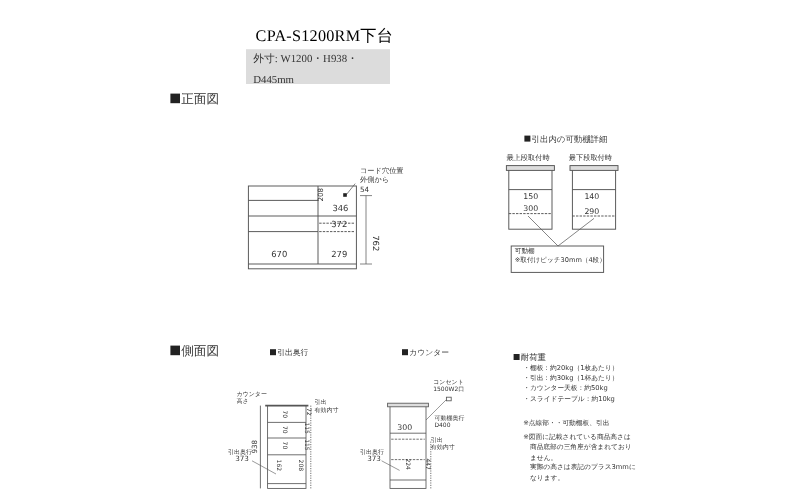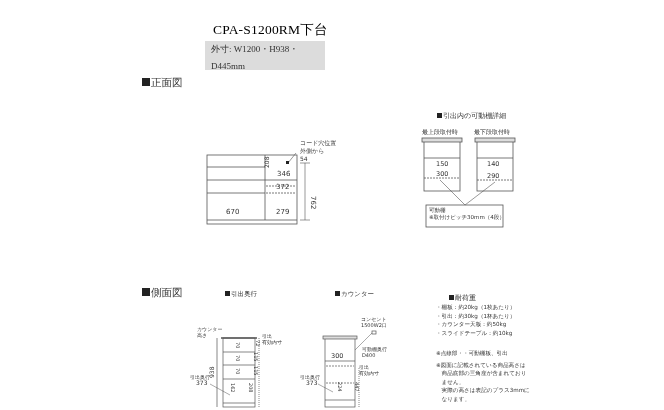--- a/index.html
+++ b/index.html
@@ -158,21 +158,21 @@
     <path d="M355 350 Q365 340 372 333" stroke-width="0.5"></path>
     <rect x="372" y="331" width="4" height="3" fill="#fff"></rect>
     <line x1="359" y1="368" x2="359" y2="407" stroke-dasharray="1,1"></line>
     <line x1="318" y1="384" x2="333" y2="392" stroke-width="0.5"></line>
   </g>
   <text x="331" y="358" font-size="6.5">300</text>
   <text x="344" y="388" font-size="5" transform="rotate(90 344 382)">224</text>
   <text x="361" y="388" font-size="5" transform="rotate(90 361 382)">447</text>
 </svg>
 
-<div class="abs sub" style="left:432px;top:293px;font-size:7px;">
+<div class="abs sub" style="left:411px;top:293px;font-size:7px;">
   <span class="sq"></span><span>耐荷重</span>
 </div>
 <div class="abs notes" style="left:436px;top:303px;line-height:8.5px;font-size:5.6px;">
   <div>・棚板：約20kg（1枚あたり）</div>
   <div>・引出：約30kg（1杯あたり）</div>
   <div>・カウンター天板：約50kg</div>
   <div>・スライドテーブル：約10kg</div>
 </div>
 <div class="abs notes" style="left:436px;top:349px;font-size:5.6px;line-height:8.5px;">
   <div style="margin-bottom:3px;">※点線部・・可動棚板、引出</div>

